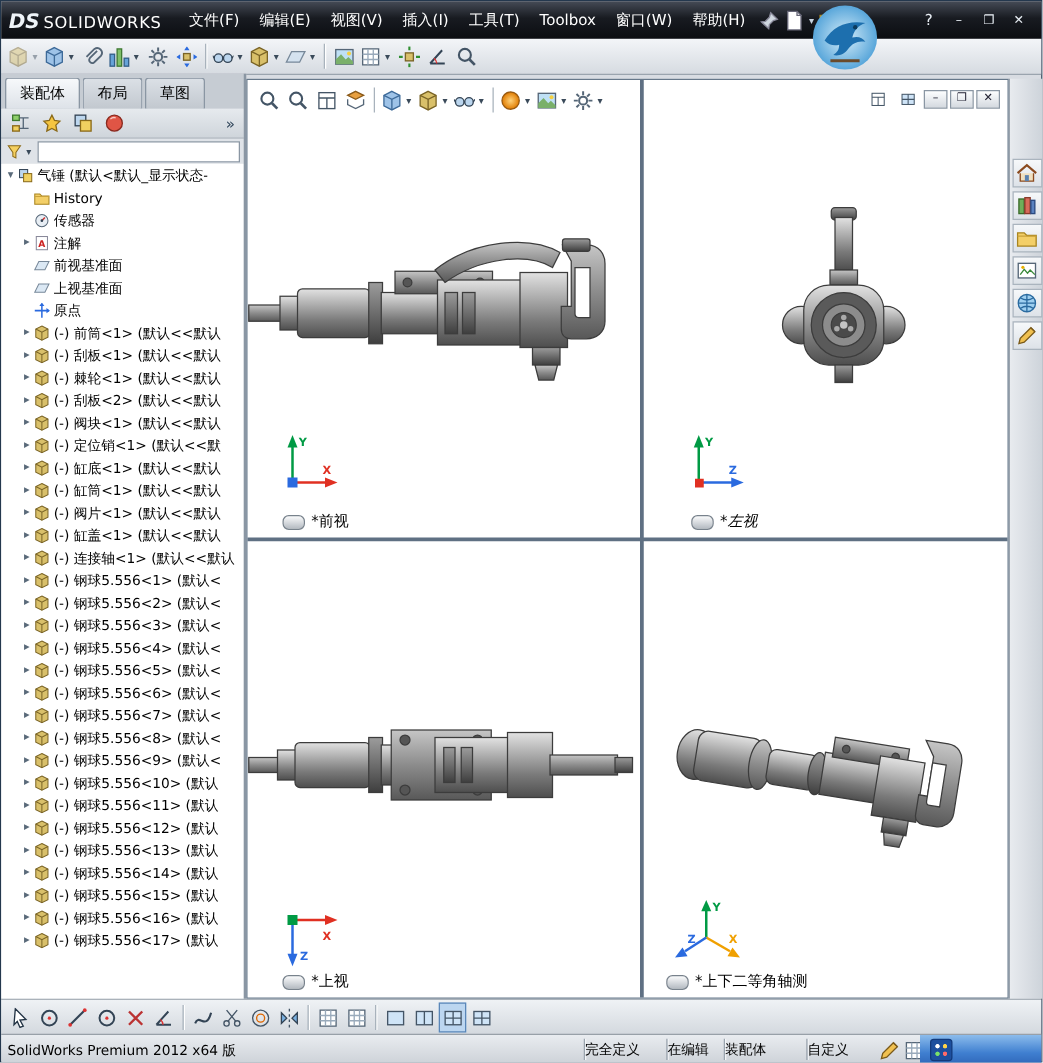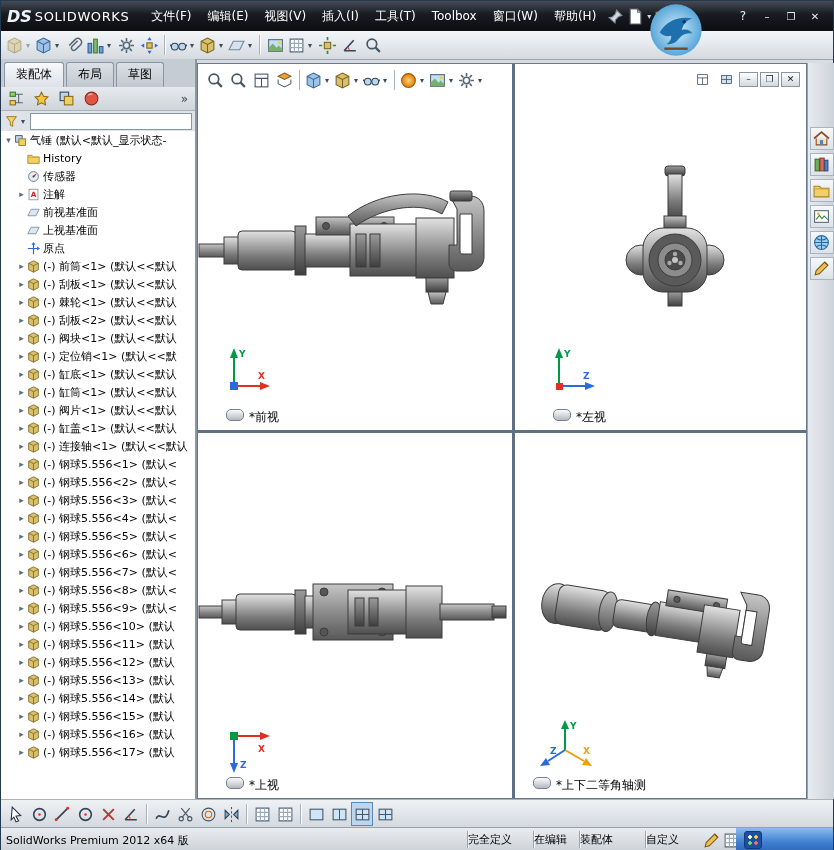--- a/index.html
+++ b/index.html
@@ -6,21 +6,21 @@
   body{width:834px;height:850px;overflow:hidden;background:#b9c0c8;
        font-family:"DejaVu Sans","Liberation Sans",sans-serif;font-size:11px;color:#000;
        -webkit-font-smoothing:antialiased;}
   .app{position:relative;width:834px;height:850px;background:#d8dce2;border:1px solid #24384e;box-sizing:border-box;}
   svg{display:block;}
   .defs{position:absolute;width:0;height:0;}
 
   
   .titlebar{position:absolute;left:0;top:0;right:0;height:30px;display:flex;align-items:center;
             background:linear-gradient(#454b56,#181b21 45%,#0b0d11);color:#fff;padding:0 6px;z-index:40;}
-  .brand{display:flex;align-items:center;gap:3px;margin-right:14px;}
+  .brand{display:flex;align-items:flex-end;gap:3px;margin-right:14px;}
   .brand .ds{font-style:italic;font-weight:bold;font-size:16px;color:#eef3f8;}
   .brand .sw{font-weight:normal;font-size:13px;letter-spacing:.6px;}
   .menu{padding:4px 8px;font-size:12px;cursor:default;}
   .tb{height:24px;min-width:22px;display:inline-flex;align-items:center;justify-content:center;gap:1px;
       border:1px solid transparent;box-sizing:border-box;}
   .i16{width:17px;height:17px;}
   .i13{width:13px;height:13px;flex:none;}
   .dd{font-size:8px;color:#3a4a5a;width:8px;text-align:center;}
   .titlebar .dd{color:#c8d4e0;}
   .tspacer{flex:1;}
@@ -60,21 +60,21 @@
   .pane{position:absolute;overflow:hidden;}
   #pane-front{left:0;top:0;width:314px;height:366px;}
   #pane-left {left:317px;top:0;width:291px;height:366px;}
   #pane-top  {left:0;top:369px;width:314px;height:365px;}
   #pane-iso  {left:317px;top:369px;width:291px;height:365px;}
   .vdiv-v{position:absolute;left:314px;top:0;width:3px;height:100%;background:#5f7083;}
   .vdiv-h{position:absolute;left:0;top:366px;width:100%;height:3px;background:#5f7083;}
   .model{position:absolute;}
   .triad{position:absolute;}
   .triad text{font-size:9px;font-weight:bold;font-family:"DejaVu Sans",sans-serif;}
-  .vlabel{position:absolute;bottom:4px;left:28px;display:flex;align-items:flex-start;gap:5px;font-size:12px;}
+  .vlabel{position:absolute;bottom:4px;left:28px;display:flex;align-items:center;gap:5px;font-size:12px;}
   .vlicon{display:inline-block;width:16px;height:10px;border:1px solid #78828c;border-radius:5px;
           background:linear-gradient(#fafbfc,#b4bac1);}
   .headsup{position:absolute;left:6px;top:4px;display:flex;align-items:center;gap:1px;z-index:5;}
   .childctl{position:absolute;right:6px;top:6px;display:flex;align-items:center;gap:2px;z-index:5;}
   .winbtn2{width:19px;height:15px;background:linear-gradient(#fdfeff,#d4d9df);border:1px solid #8a96a3;
            font-size:9px;line-height:13px;text-align:center;color:#223;box-sizing:border-box;}
 
   
   .taskpane{position:absolute;left:806px;top:62px;width:28px;height:736px;
             background:linear-gradient(90deg,#e8ebef,#ccd2d9);border-left:1px solid #9aa4ae;
@@ -788,21 +788,21 @@
       </svg>
       <svg class="triad" style="left:34px;bottom:34px;" width="52" height="52">
         <line x1="10" y1="42" x2="10" y2="13" stroke="#009a44" stroke-width="2"></line>
         <polygon points="10,4 6,14 14,14" fill="#009a44"></polygon>
         <line x1="10" y1="42" x2="37" y2="42" stroke="#2a6adf" stroke-width="2"></line>
         <polygon points="46,42 36,38 36,46" fill="#2a6adf"></polygon>
         <rect x="7" y="39" width="7" height="7" fill="#e03022"></rect>
         <text x="15" y="13" fill="#009a44">Y</text>
         <text x="34" y="35" fill="#2a6adf">Z</text>
       </svg>
-      <div class="vlabel" style="left:38px;">
+      <div class="vlabel" style="left:38px;font-style:italic;">
         <span class="vlicon"></span>
         <span>*左视</span>
       </div>
     </div>
 
     <div class="pane" id="pane-top">
       <svg class="model" style="left:0;top:115px;" width="312" height="130" viewBox="0 0 312 130" stroke="#3c3c3c">
         <rect x="1" y="58" width="24" height="12" fill="url(#gMetal2)"></rect>
         <rect x="24" y="52" width="15" height="24" fill="url(#gMetal)"></rect>
         <rect x="38" y="46" width="60" height="36" rx="4" fill="url(#gMetal)"></rect>

